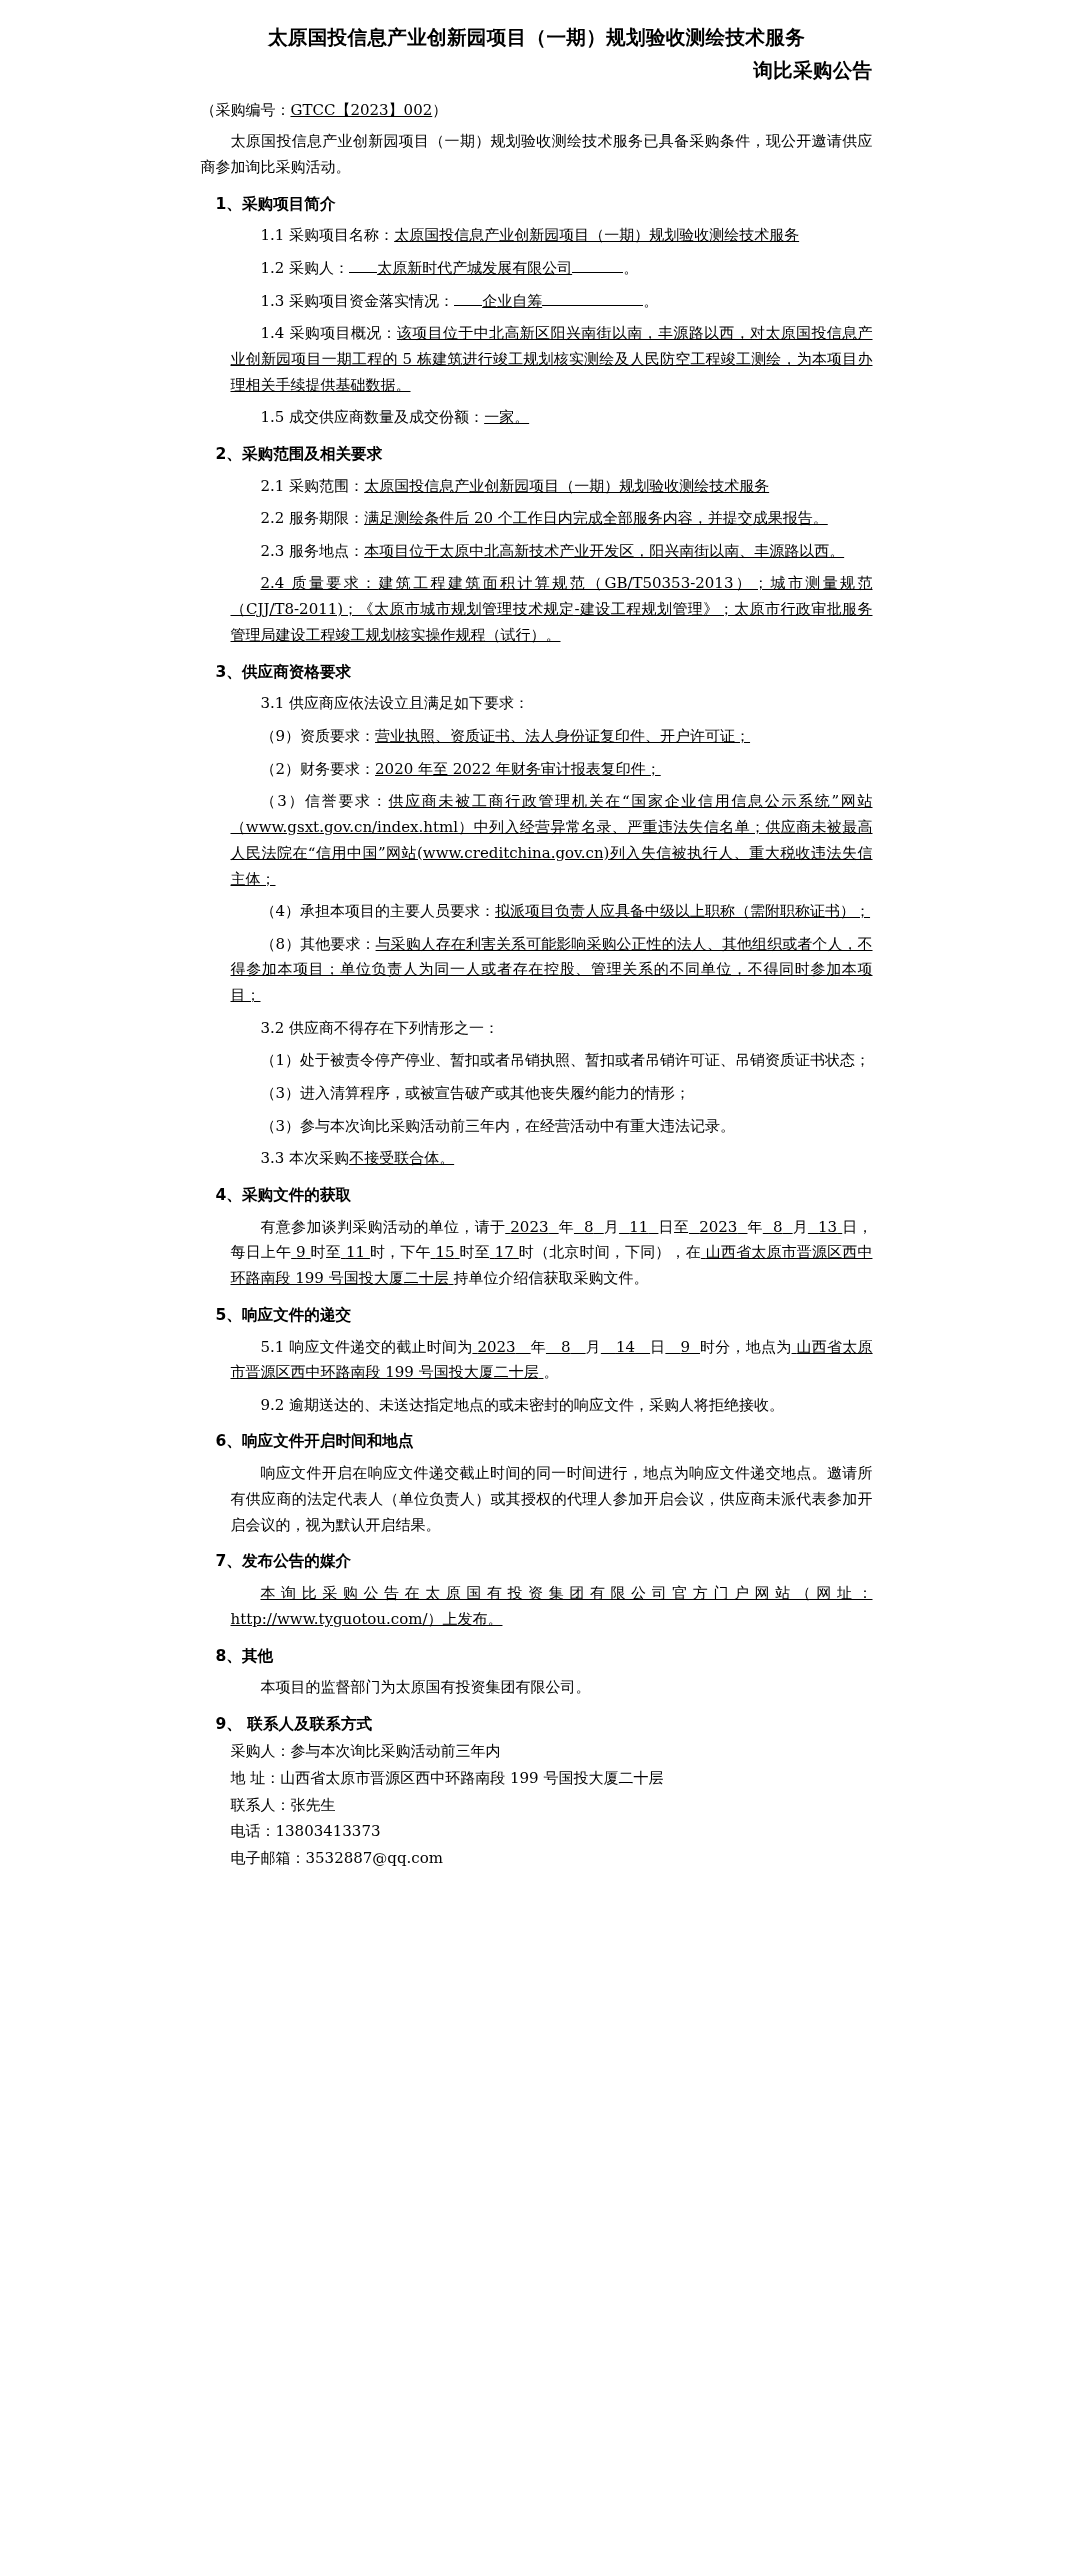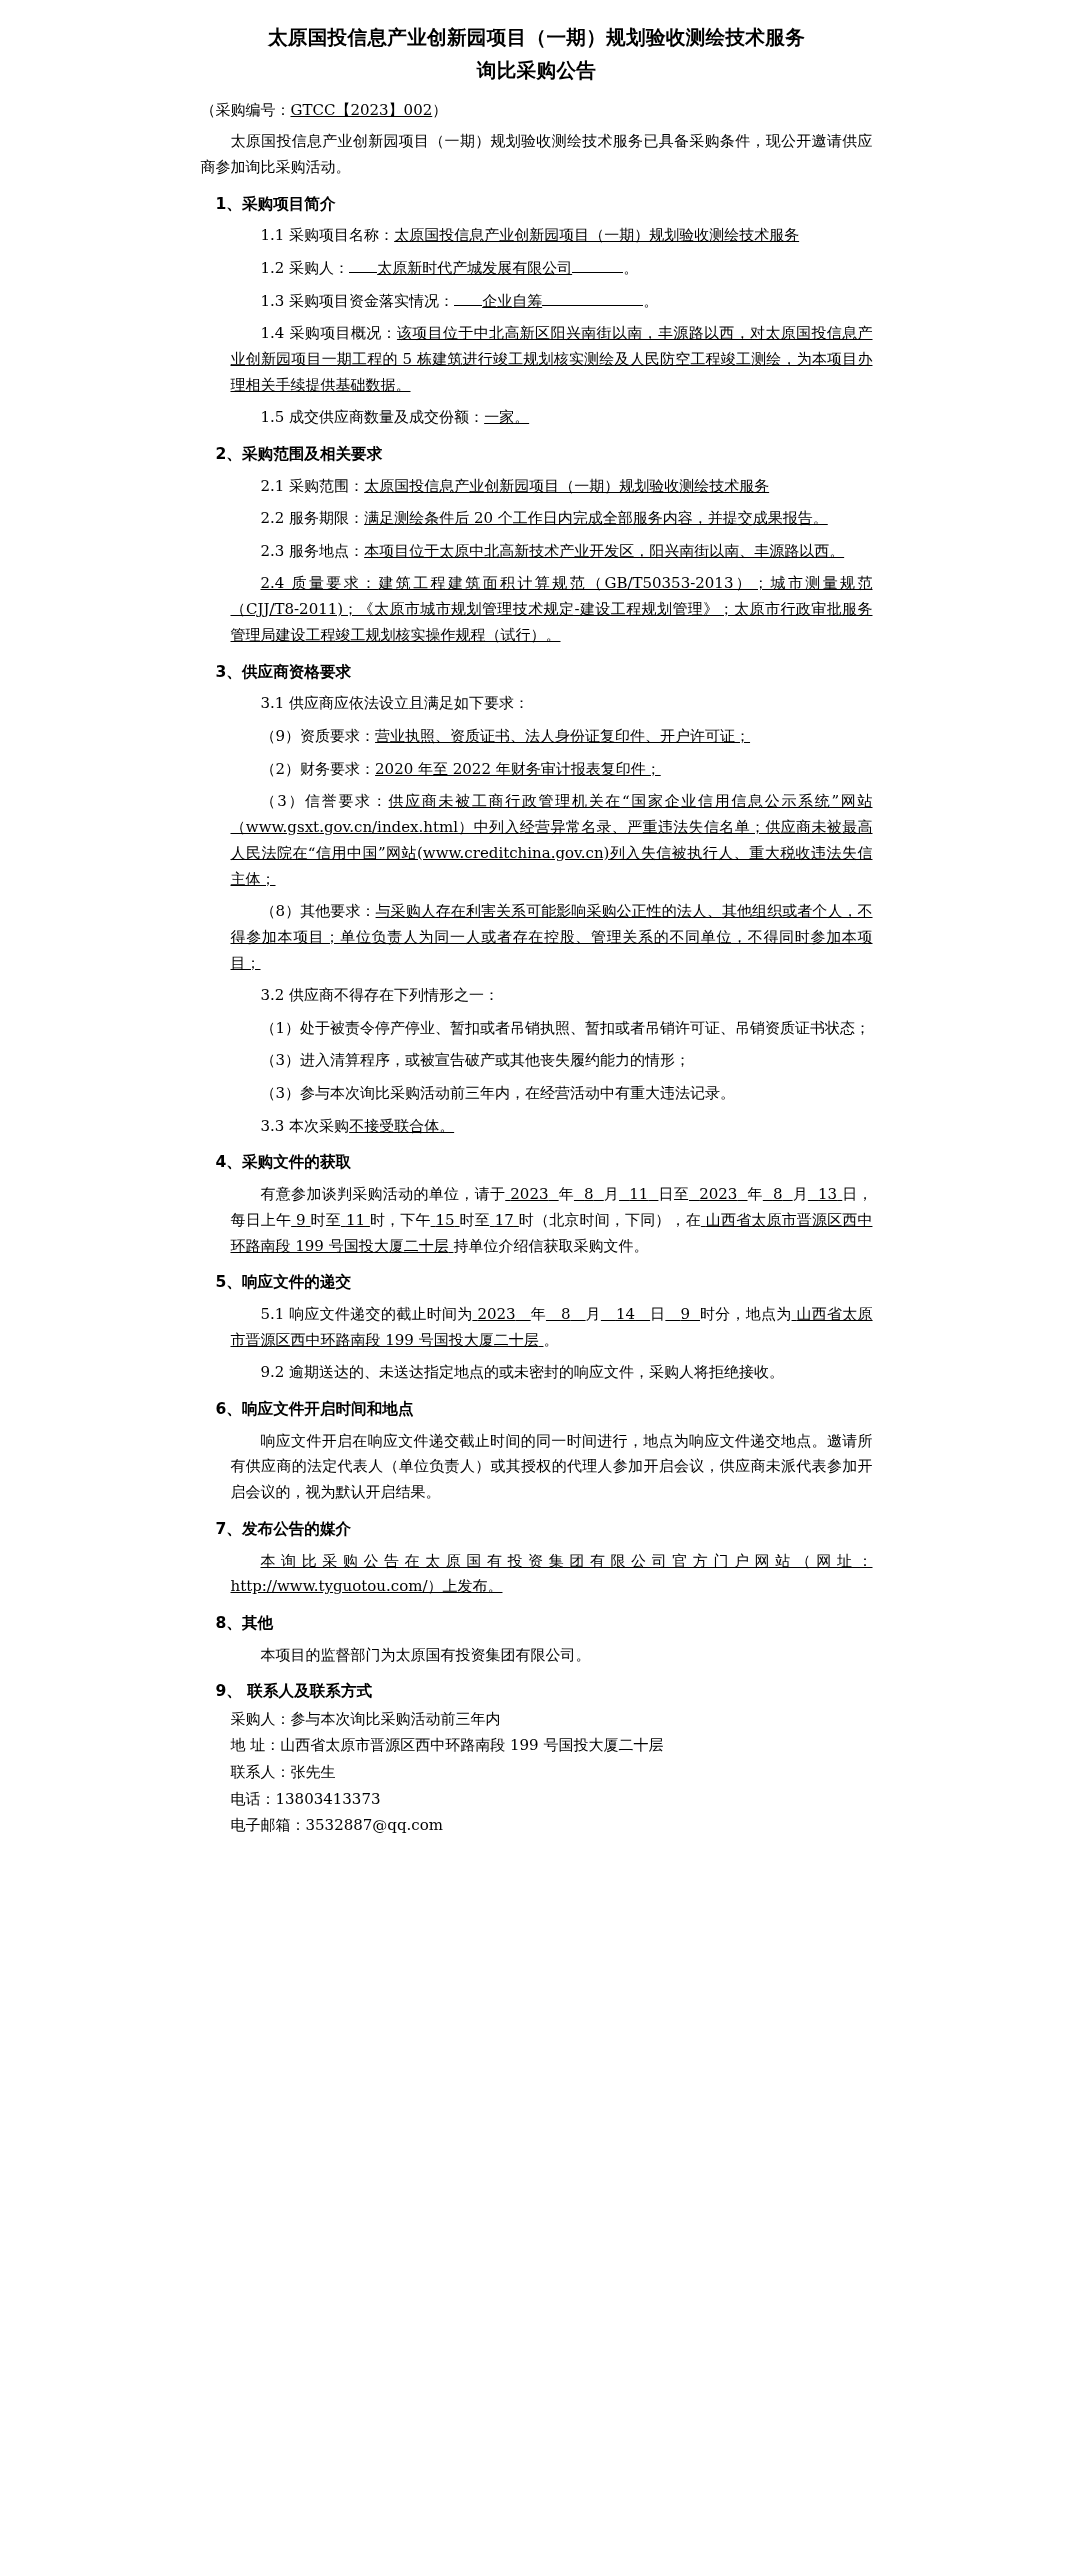--- a/index.html
+++ b/index.html
@@ -21,21 +21,21 @@
   }
   .title {
     text-align: center;
     font-family: "DejaVu Sans", "Liberation Sans", sans-serif;
     font-weight: bold;
     font-size: 19.6px;
     line-height: 1.55;
     letter-spacing: 0.3px;
   }
   .title-line2 {
-    text-align: center;
+    text-align: right;
     font-family: "DejaVu Sans", "Liberation Sans", sans-serif;
     font-weight: bold;
     font-size: 19.6px;
     line-height: 1.55;
     margin-top: 2.7px;
     letter-spacing: 0.3px;
   }
   .doc-number {
     text-align: left;
     font-size: 15px;
@@ -130,20 +130,23 @@
   <p class="body indent-sub2">
     <span>（9）资质要求：</span><span class="u">营业执照、资质证书、法人身份证复印件、开户许可证；</span>
   </p>
   <p class="body indent-sub2">
     <span>（2）财务要求：</span><span class="u">2020 年至 2022 年财务审计报表复印件；</span>
   </p>
   <p class="body indent-sub2">
     <span>（3）信誉要求：</span><span class="u">供应商未被工商行政管理机关在“国家企业信用信息公示系统”网站（www.gsxt.gov.cn/index.html）中列入经营异常名录、严重违法失信名单；供应商未被最高人民法院在“信用中国”网站(www.creditchina.gov.cn)列入失信被执行人、重大税收违法失信主体；</span>
   </p>
   <p class="body indent-sub2">
+    <span>（4）承担本项目的主要人员要求：</span><span class="u">拟派项目负责人应具备中级以上职称（需附职称证书）；</span>
+  </p>
+  <p class="body indent-sub2">
     <span>（8）其他要求：</span><span class="u">与采购人存在利害关系可能影响采购公正性的法人、其他组织或者个人，不得参加本项目；单位负责人为同一人或者存在控股、管理关系的不同单位，不得同时参加本项目；</span>
   </p>
   <p class="body indent-sub2">3.2 供应商不得存在下列情形之一：</p>
   <p class="body indent-sub2">（1）处于被责令停产停业、暂扣或者吊销执照、暂扣或者吊销许可证、吊销资质证书状态；</p>
   <p class="body indent-sub2">（3）进入清算程序，或被宣告破产或其他丧失履约能力的情形；</p>
   <p class="body indent-sub2">（3）参与本次询比采购活动前三年内，在经营活动中有重大违法记录。</p>
   <p class="body indent-sub2">
     <span>3.3 本次采购</span><span class="u">不接受联合体。</span>
   </p>
 

